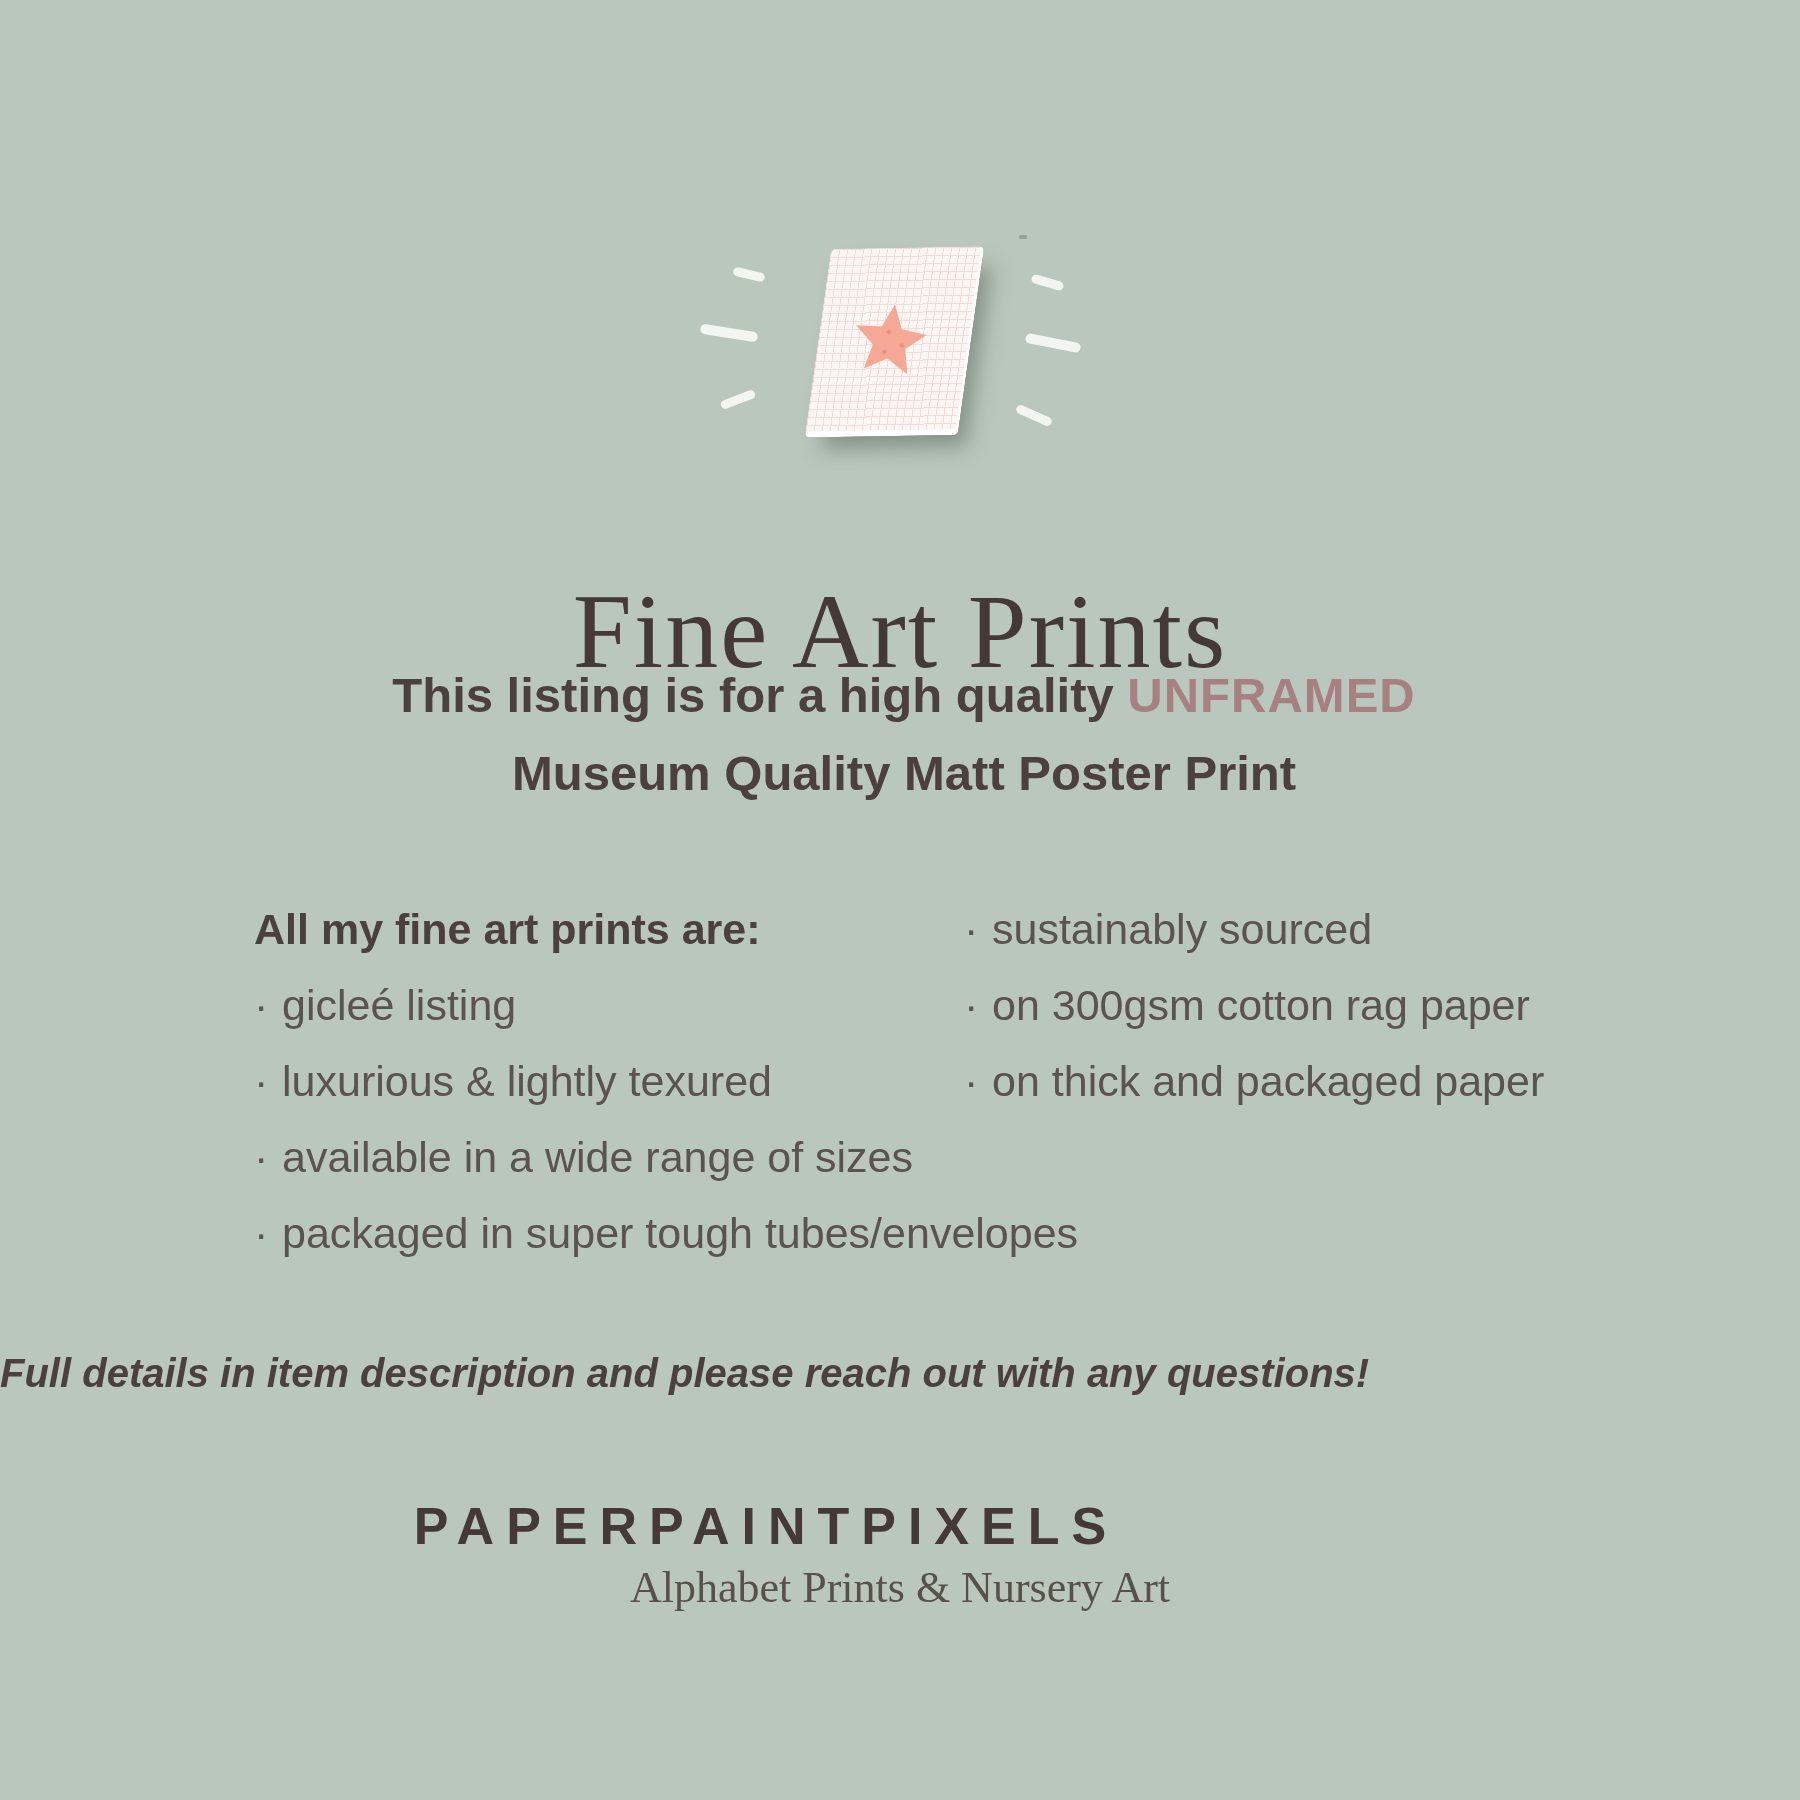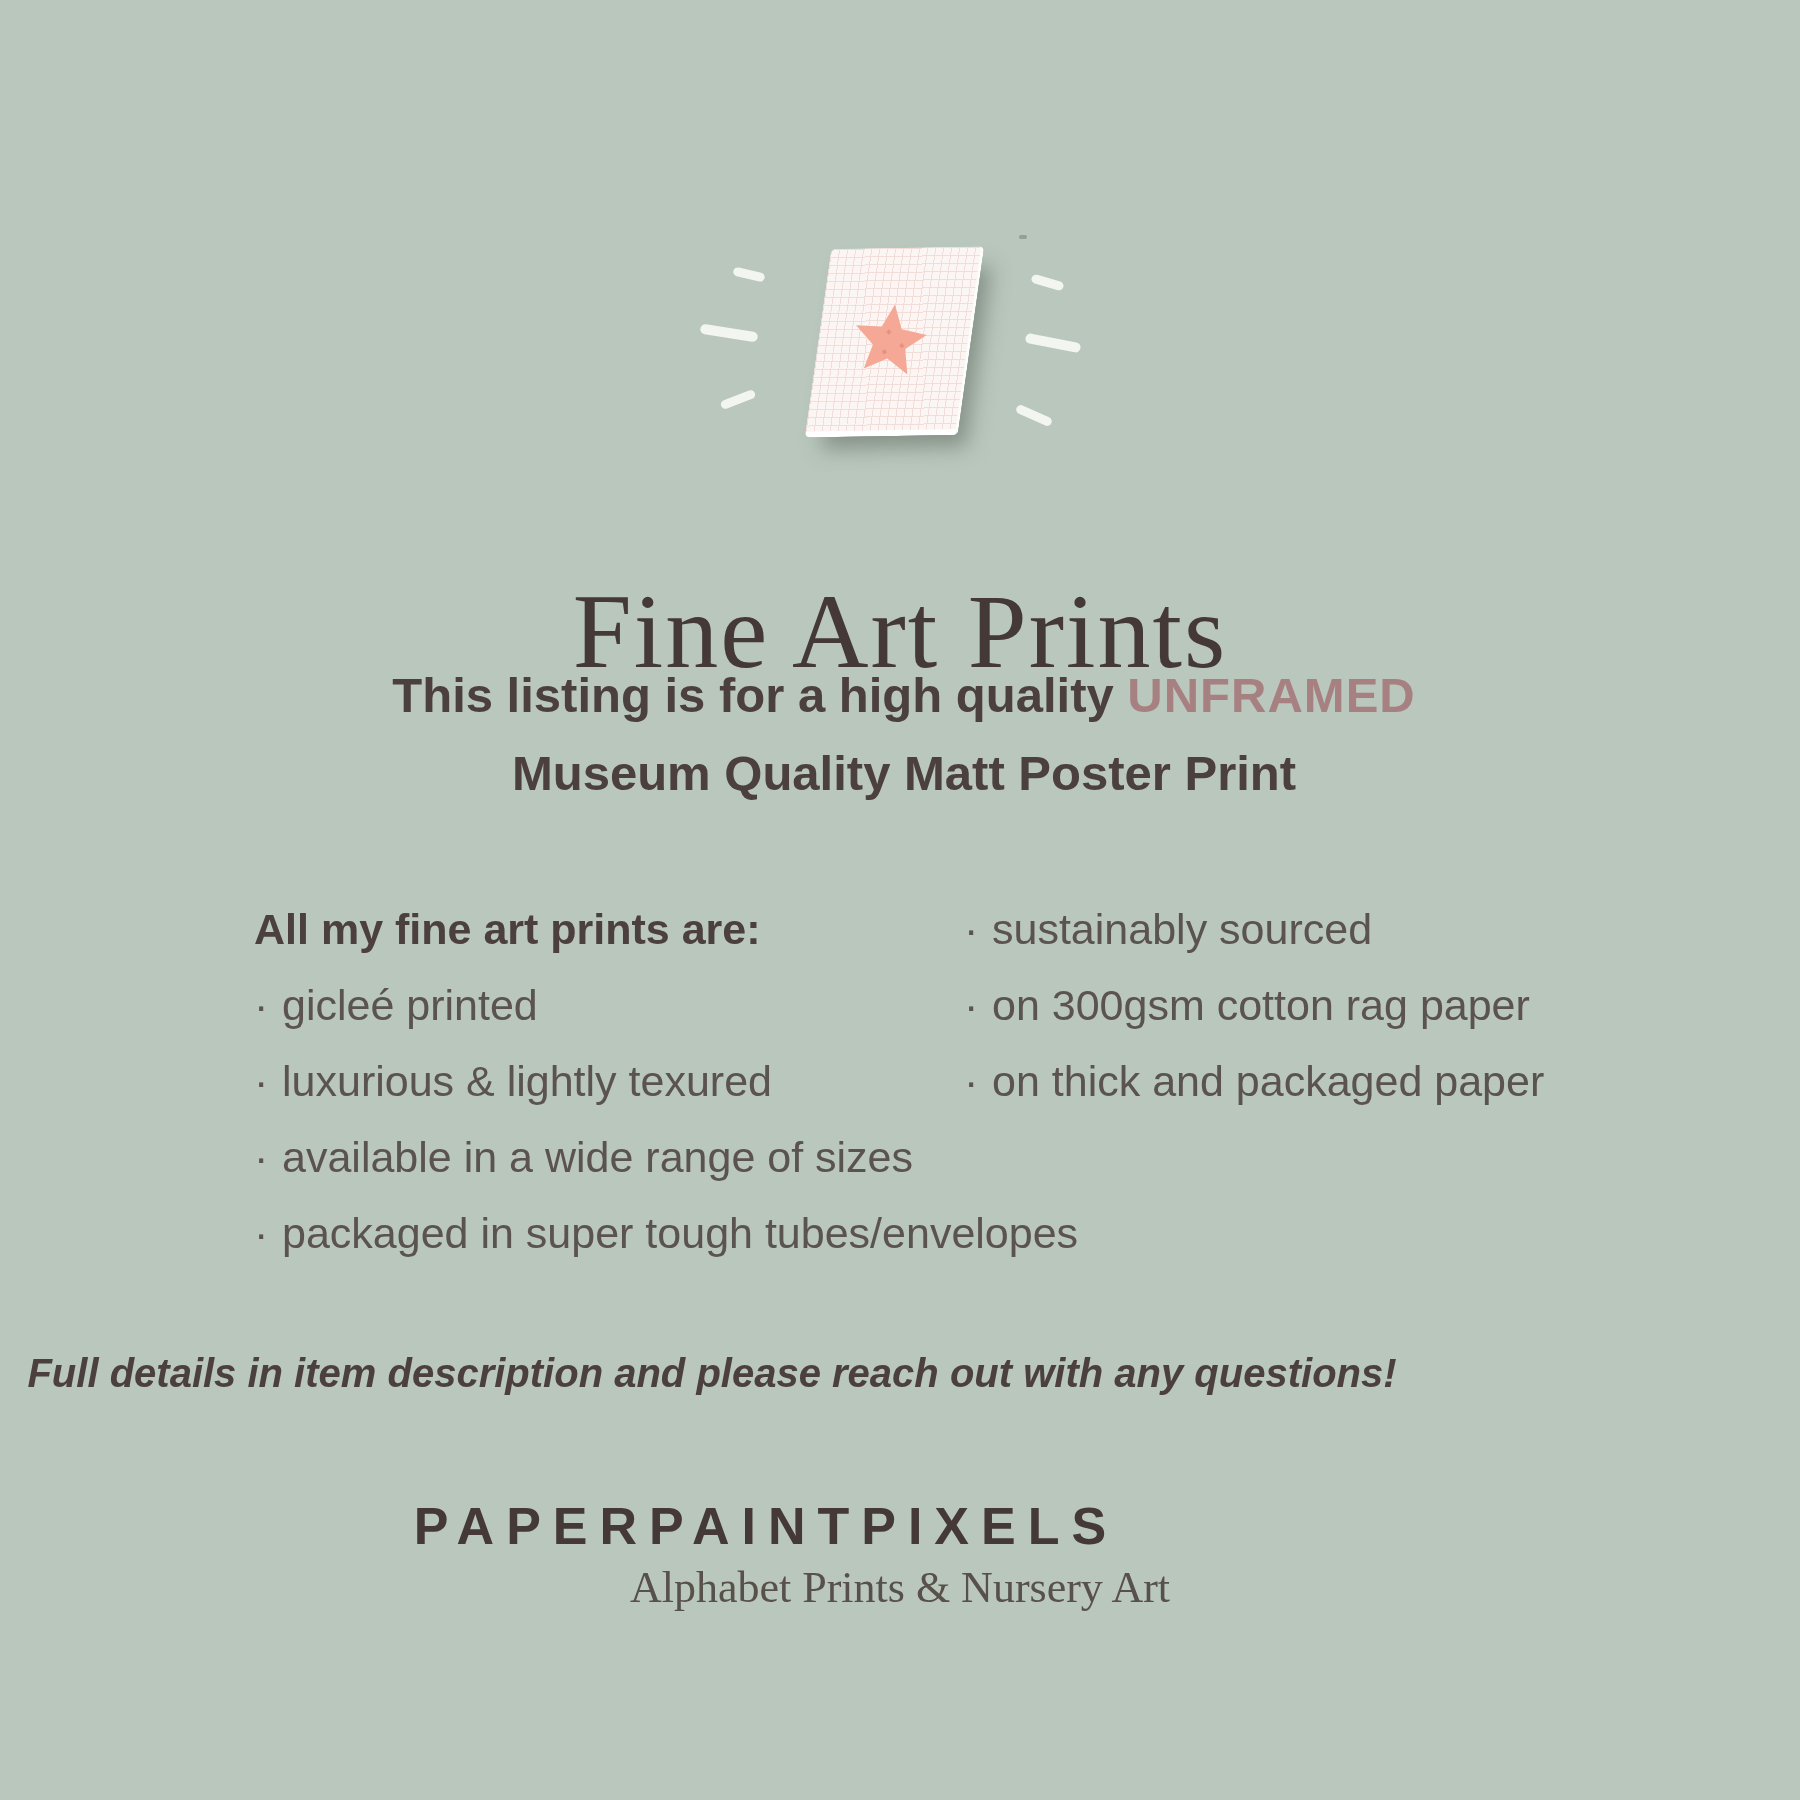--- a/index.html
+++ b/index.html
@@ -50,21 +50,21 @@
   .features{position:absolute;top:875px;font-size:43px;color:var(--ink-body,#5b534f);}
   .features ul{list-style:none;margin:16px;padding:0;}
   .features li{height:76px;display:flex;align-items:center;white-space:nowrap;}
   .features .bullet{width:28px;flex:0 0 28px;}
   .features .hdr{font-weight:700;color:var(--ink-bold,#4b403d);}
   .features.left{left:238px;}
   .features.right{left:948px;}
 
   .note{
     position:absolute;left:0;top:1345px;width:1424px;height:56px;line-height:56px;
-    text-align:center;font-size:40px;font-weight:700;font-style:italic;
+    text-align:left;font-size:40px;font-weight:700;font-style:italic;
     color:var(--ink-bold,#4b403d);
   }
   .brand{
     position:absolute;left:0;top:1495px;width:1520px;height:62px;line-height:62px;
     text-align:center;font-size:52px;font-weight:700;letter-spacing:12px;text-indent:12px;
     color:var(--ink-dark,#443936);
   }
   .tagline{
     position:absolute;left:0;top:1558px;width:1800px;height:60px;line-height:60px;
     text-align:center;font-family:"Liberation Serif",serif;font-size:44px;
@@ -98,21 +98,21 @@
     <div>Museum Quality Matt Poster Print</div>
   </div>
 
   <div class="features left">
     <ul>
       <li>
           <span class="hdr">All my fine art prints are:</span>
         </li>
       <li>
           <span class="bullet">·</span>
-          <span>gicleé printed</span>
+          <span>gicleé listing</span>
         </li>
       <li>
           <span class="bullet">·</span>
           <span>luxurious &amp; lightly texured</span>
         </li>
       <li>
           <span class="bullet">·</span>
           <span>available in a wide range of sizes</span>
         </li>
       <li>

